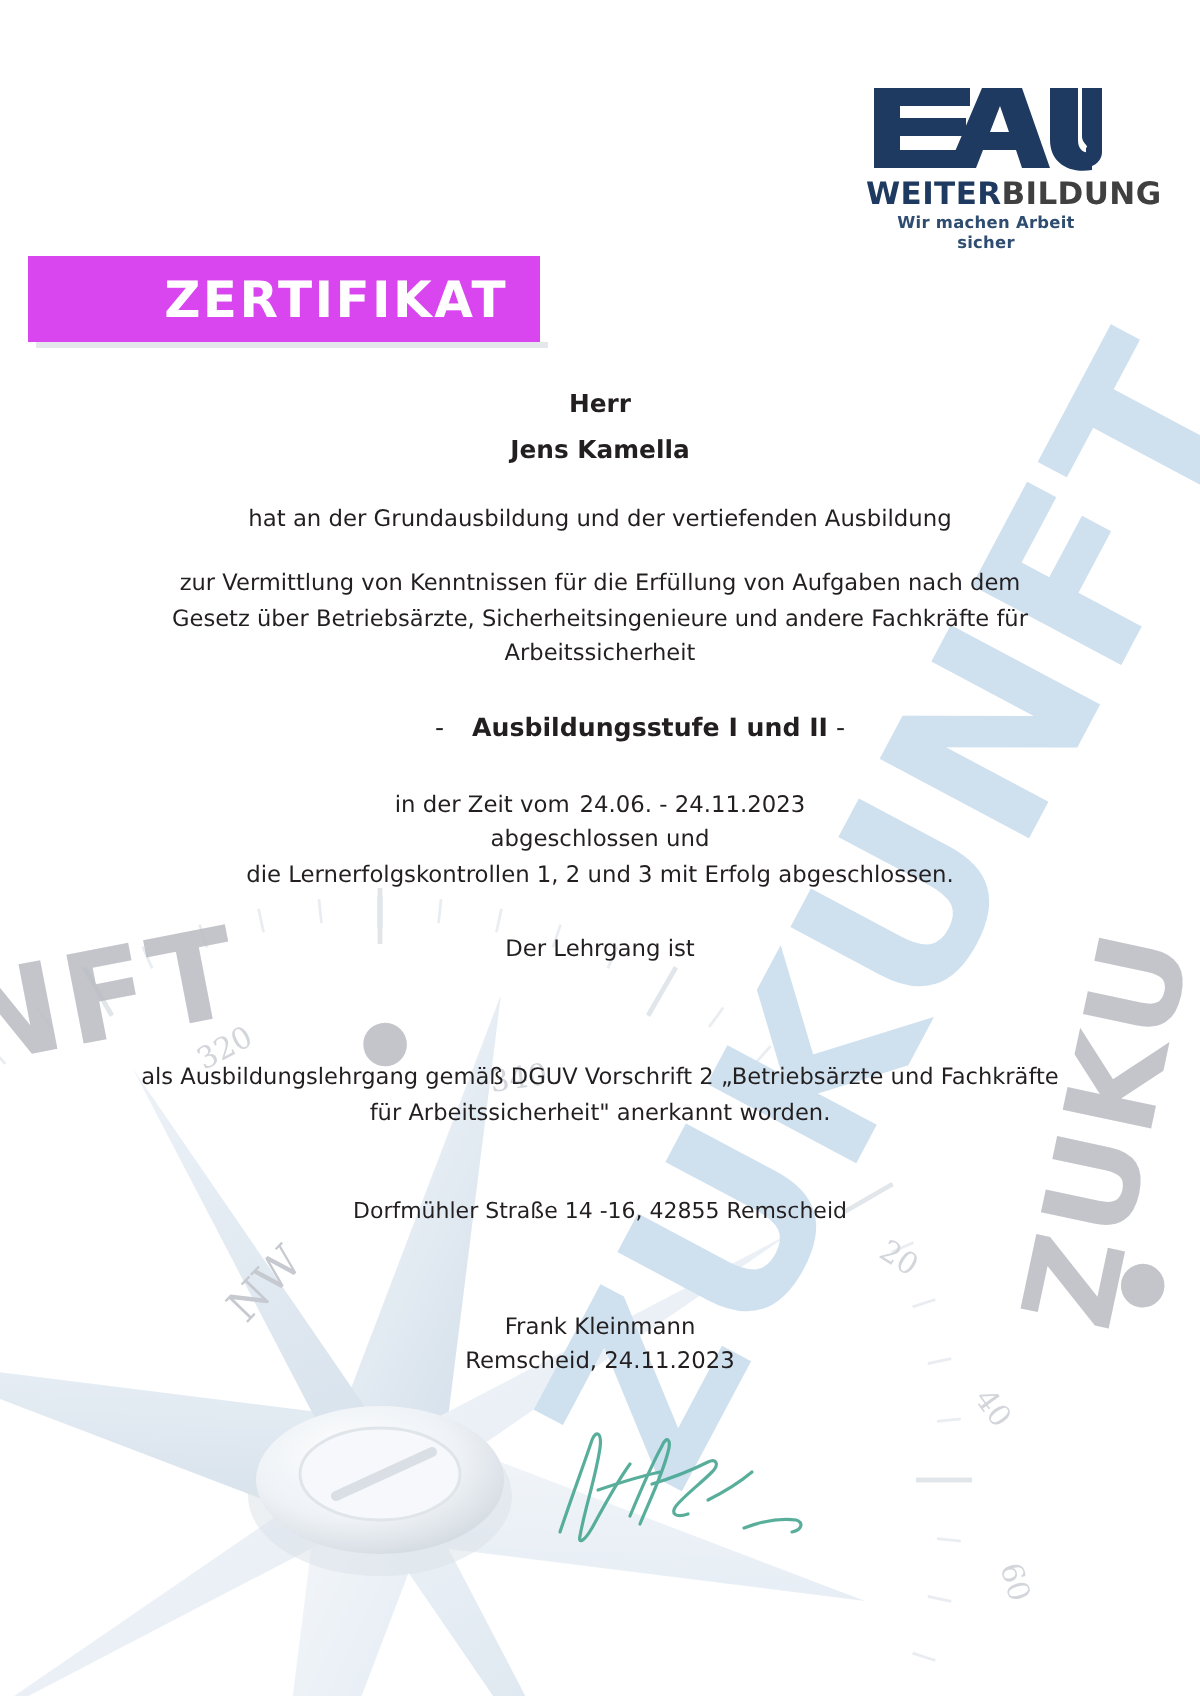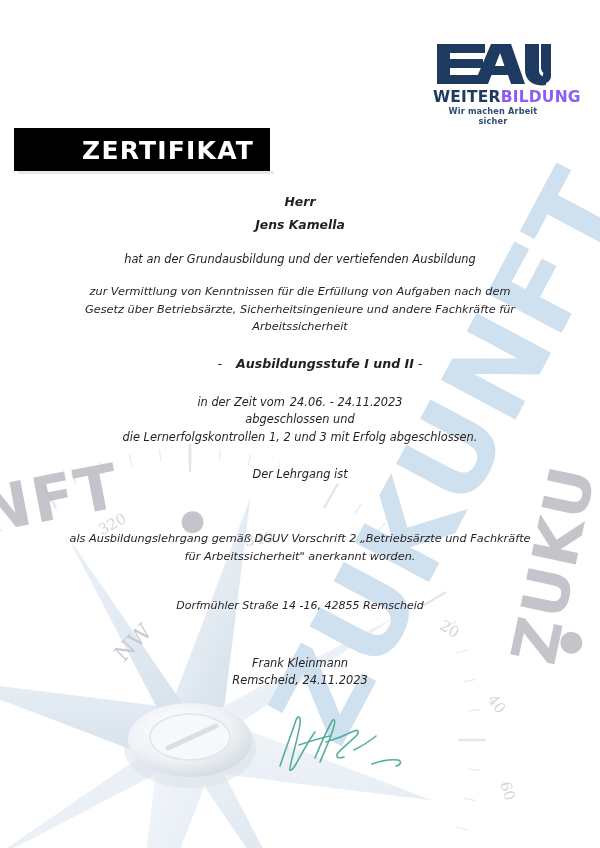--- a/index.html
+++ b/index.html
@@ -121,37 +121,37 @@
   }
   #logo-mark { display: block; }
   #logo-wordmark {
     font-size: 15.5px;
     font-weight: bold;
     letter-spacing: 0.2px;
     line-height: 1.05;
     margin-top: 1px;
   }
   .wm-weiter { color: #1f3a60; }
-  .wm-bildung { color: #8b5cf6; }
+  .wm-bildung { color: #404040; }
   #logo-tagline {
     font-size: 8.2px;
     font-weight: bold;
     color: #2f4d70;
     letter-spacing: 0.15px;
     margin-top: 1px;
   }
 
   
   #banner {
     position: absolute;
     left: 14px;
     top: 128px;
     width: 256px;
     height: 43px;
-    background: #000000;
+    background: #d946ef;
   }
   #banner-title {
     position: absolute;
     right: 16px;
     top: 50%;
     transform: translateY(-50%);
     color: #ffffff;
     font-size: 25px;
     font-weight: bold;
     letter-spacing: 1.2px;
@@ -173,21 +173,20 @@
     top: 196px;
     width: 600px;
     text-align: center;
     color: #231f20;
     font-size: 11.4px;
     line-height: 1.0;
   }
   .tline {
     display: block;
     white-space: nowrap;
-    font-style: italic;
   }
   .b { font-weight: bold; }
   .gap-xs { height: 6px; }
   .gap-s  { height: 11px; }
   .gap-m  { height: 16px; }
   .gap-l  { height: 21px; }
   .gap-xl { height: 26px; }
 
   .name-line {
     font-size: 12.4px;

